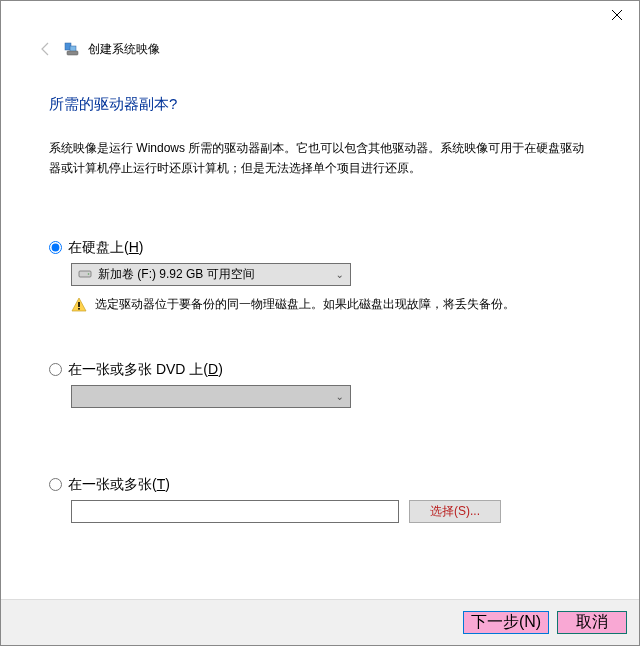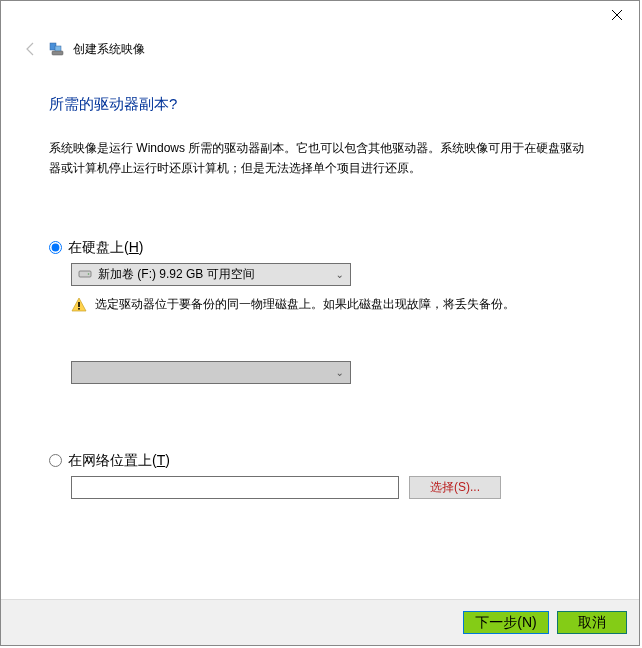--- a/index.html
+++ b/index.html
@@ -30,21 +30,21 @@
       display: flex;
       align-items: center;
       justify-content: center;
       cursor: pointer;
       font-size: 13px;
       color: #000;
     }
     .header-row {
       display: flex;
       align-items: center;
-      padding: 6px 0 0 20px;
+      padding: 6px 0 0 35px;
       gap: 8px;
     }
     .back-arrow {
       width: 20px;
       height: 20px;
       display: flex;
       align-items: center;
       justify-content: center;
       color: #bbb;
       cursor: default;
@@ -167,22 +167,22 @@
       display: flex;
       justify-content: flex-end;
       align-items: center;
       padding-right: 12px;
       gap: 8px;
     }
     .footer-btn {
       min-width: 86px;
       height: 23px;
       border: 1px solid #0078d7;
-      background: #84cc16;
-      font-size: 14px;
+      background: #f9a8d4;
+      font-size: 16px;
       cursor: pointer;
       padding: 0 6px;
     }
     .footer-btn.secondary {
       border: 1px solid #0f766e;
       min-width: 70px;
     }
   </style>
 </head>
 <body>
@@ -230,29 +230,33 @@
       <svg class="warning-icon" viewBox="0 0 16 16">
         <path d="M8 1 L15 14 L1 14 Z" fill="#ffd24d" stroke="#c9a227" stroke-width="0.7"></path>
         <rect x="7.2" y="5" width="1.6" height="5" fill="#000"></rect>
         <rect x="7.2" y="11" width="1.6" height="1.6" fill="#000"></rect>
       </svg>
       <span class="warning-text">选定驱动器位于要备份的同一物理磁盘上。如果此磁盘出现故障，将丢失备份。</span>
     </div>
 
     <div class="section-gap"></div>
 
+    <div class="option-row">
+      <input type="radio" name="dest" style="">
+      <label class="option-label"><span>在一张或多张 DVD 上(</span><u>D</u><span>)</span></label>
+    </div>
     <div class="dropdown disabled">
       <span class="dd-caret">⌄</span>
     </div>
 
     <div class="section-gap-lg"></div>
 
     <div class="option-row">
       <input type="radio" name="dest" style="">
-      <label class="option-label"><span>在网络位置上(</span><u>T</u><span>)</span></label>
+      <label class="option-label"><span>在一张或多张(</span><u>T</u><span>)</span></label>
     </div>
     <div class="network-input-row">
       <input type="text" class="text-input" style="">
       <button class="select-btn" disabled="">选择(S)...</button>
     </div>
   </div>
 
   <div class="footer">
     <button class="footer-btn"><span>下一步(N)</span></button>
     <button class="footer-btn secondary"><span>取消</span></button>

